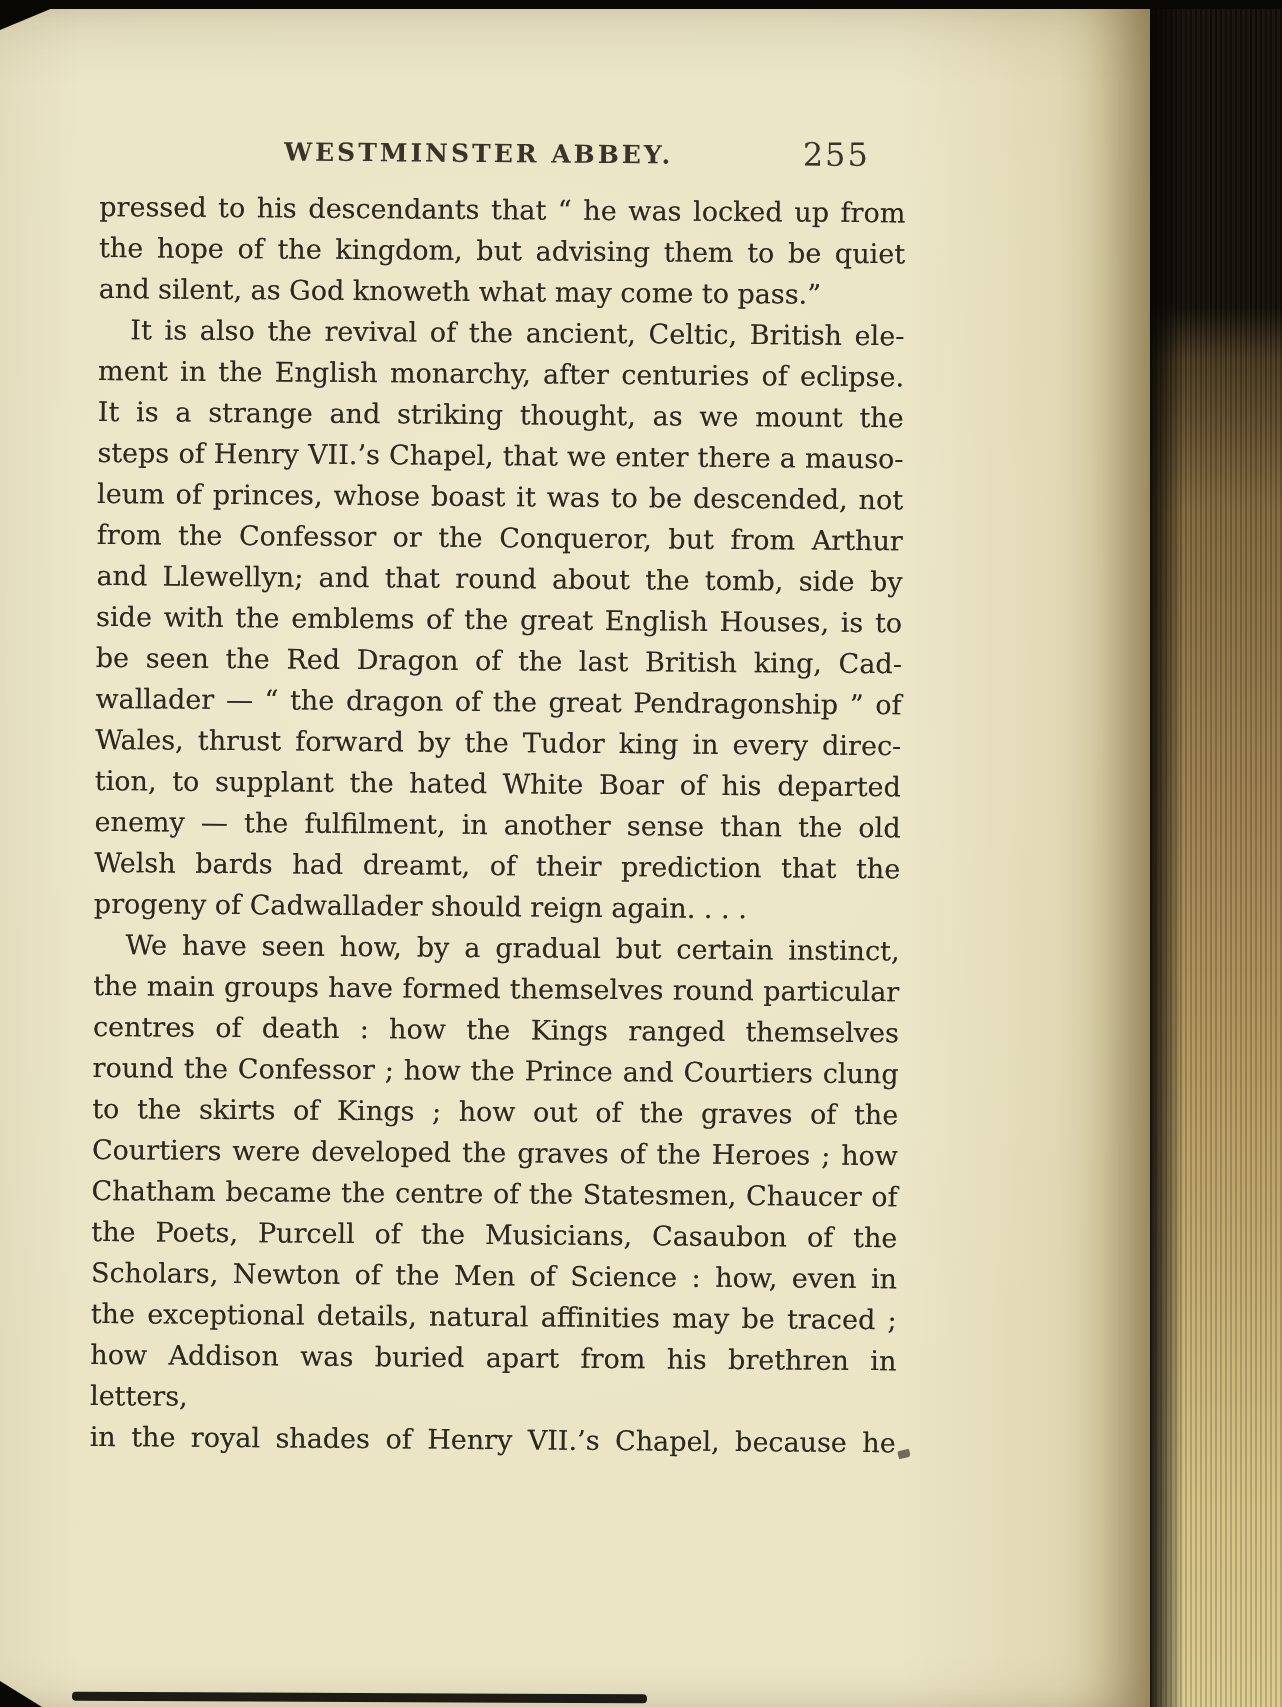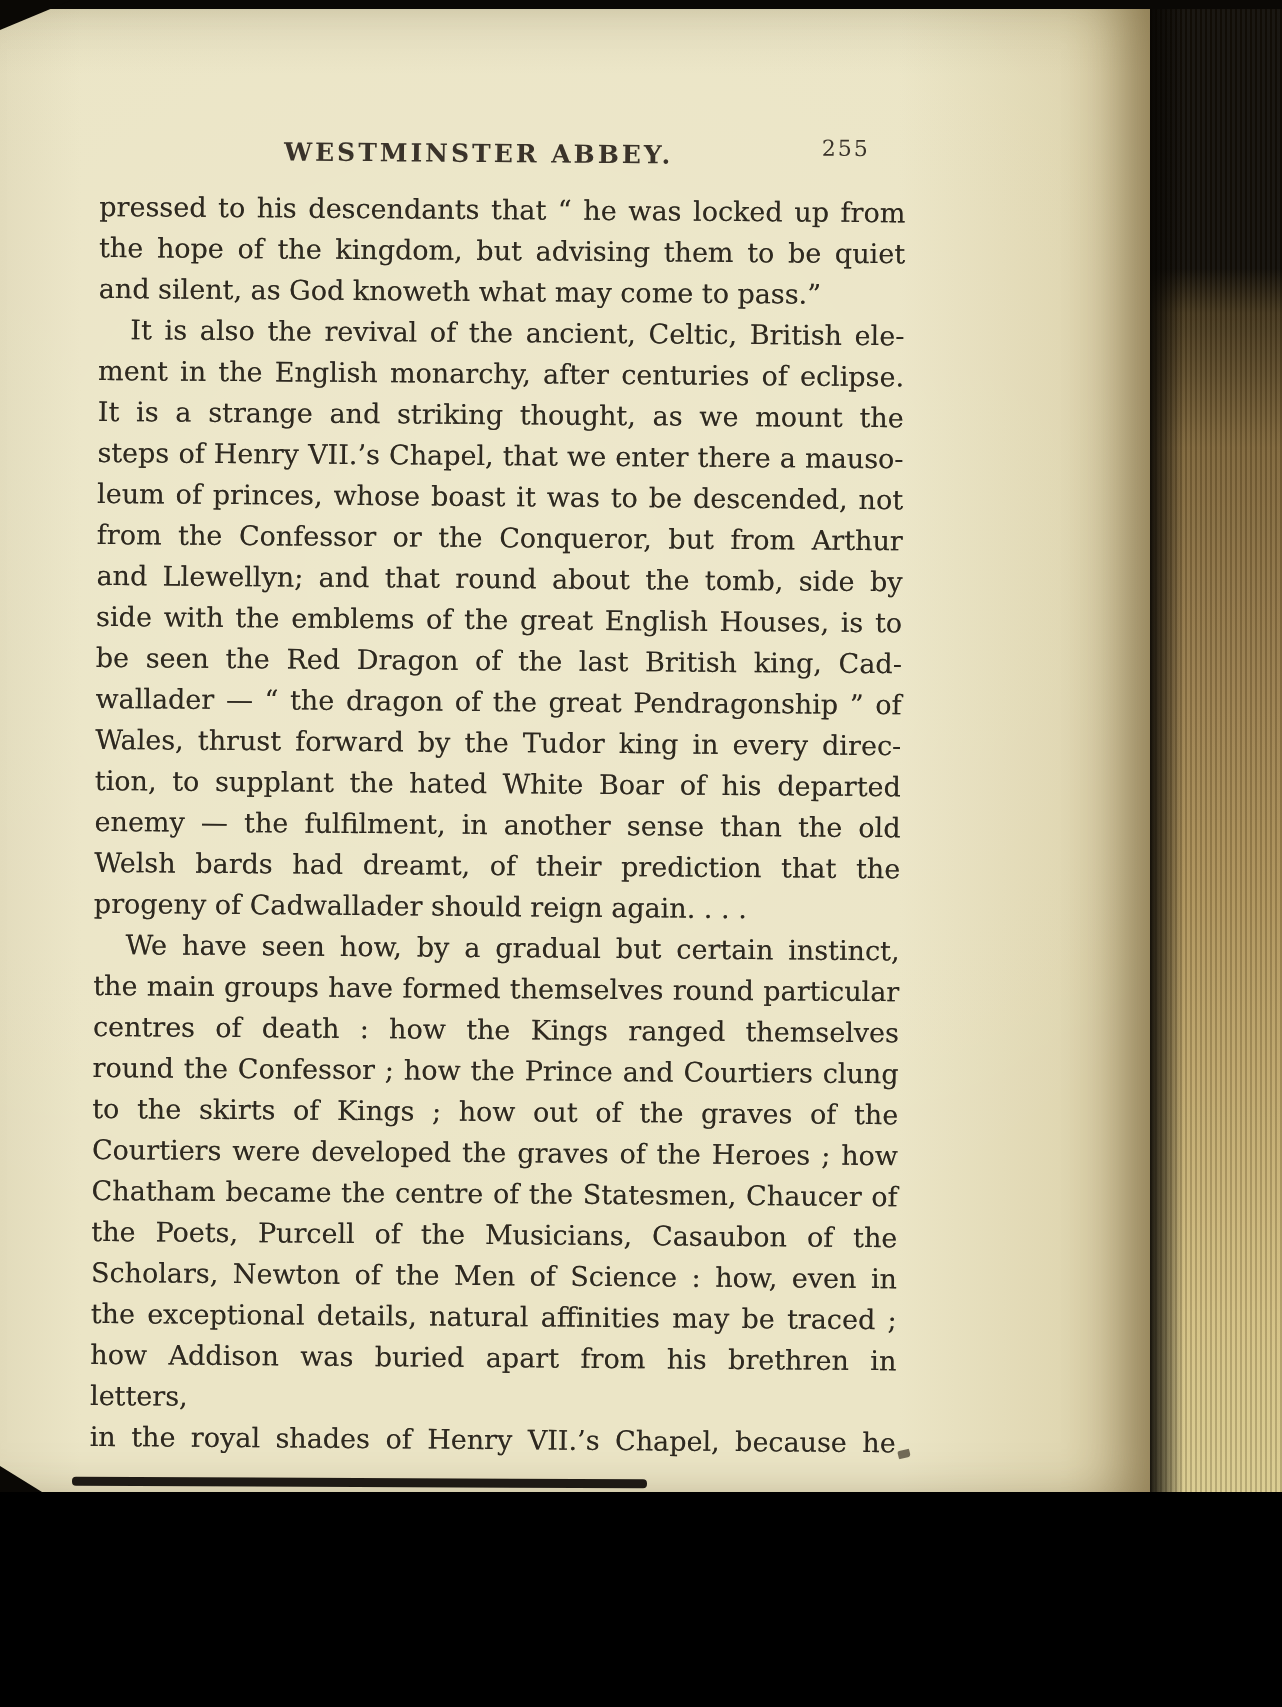--- a/index.html
+++ b/index.html
@@ -4,21 +4,21 @@
 <style>
   html, body {
     margin: 0; padding: 0;
     background: #000;
     width: 1282px; height: 1707px;
     overflow: hidden;
     font-family: "DejaVu Serif", "Liberation Serif", serif;
   }
   #scan {
     position: relative;
-    width: 1282px; height: 1492px;
+    width: 1282px; height: 1707px;
     background: #0a0805;
   }
   
   .page {
     position: absolute;
     left: 0; top: 0; bottom: 0; right: 130px;
     background:
       radial-gradient(120% 85% at 42% 38%, rgba(255,255,248,0.12), rgba(0,0,0,0) 62%),
       linear-gradient(180deg, rgba(110,100,60,0.10) 0%, rgba(0,0,0,0) 5%),
       linear-gradient(90deg, #e2dbbb 0%, var(--paper, #ebe5c6) 7%, var(--paper, #ebe5c6) 78%, #e0d7b2 92%, #cfc196 100%);
@@ -46,21 +46,21 @@
     font-size: 25px;
     font-weight: bold;
     letter-spacing: 3px;
     color: var(--header-ink, #3a332a);
     white-space: nowrap;
   }
   .pagenum {
     position: absolute;
     right: 36px;
     top: -2px;
-    font-size: 22px;
+    font-size: 32px;
     letter-spacing: 2px;
     color: var(--header-ink, #3a332a);
   }
   .para { margin: 0; }
   .line {
     font-size: 27px;
     line-height: 41px;
     text-align: justify;
     text-align-last: justify;
     white-space: normal;

